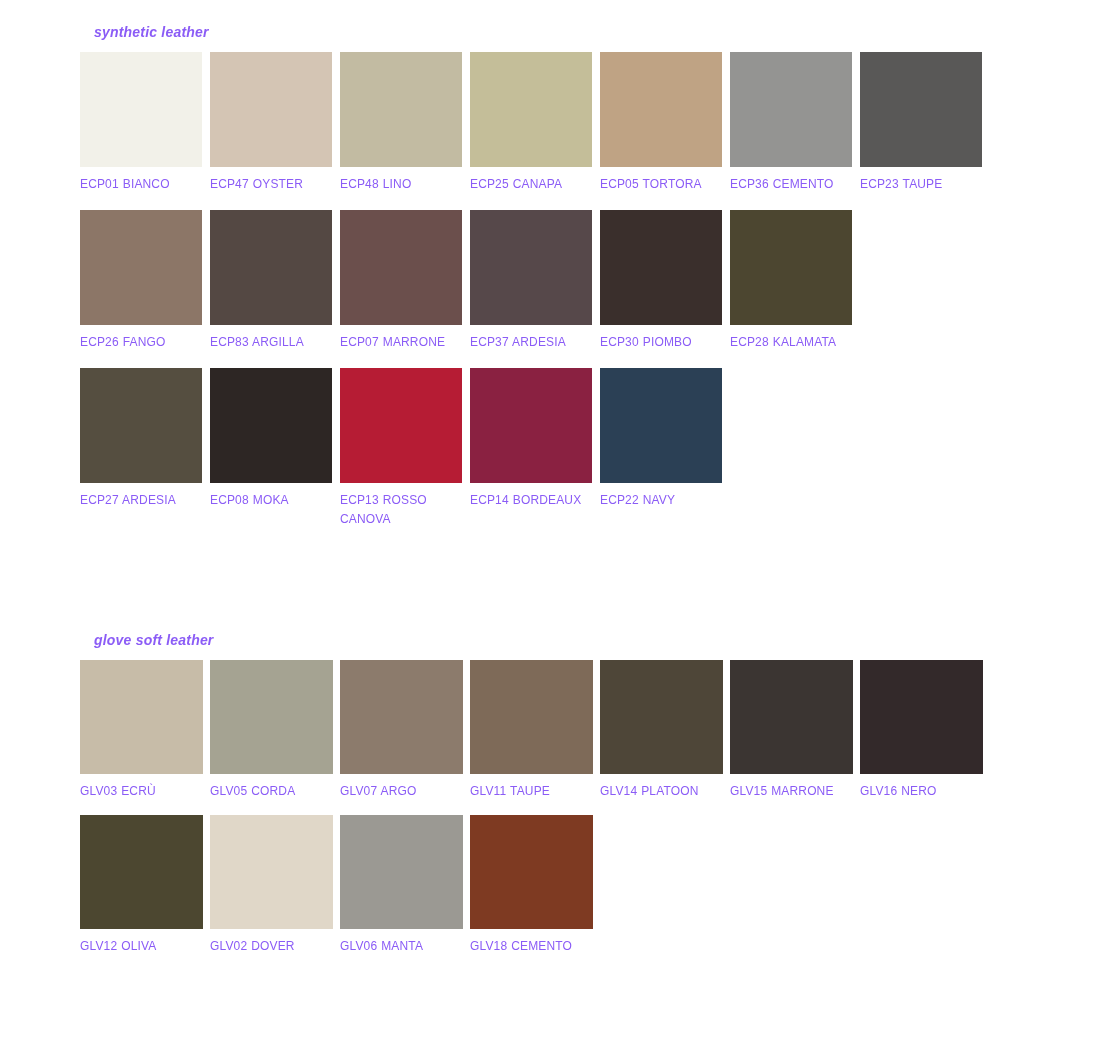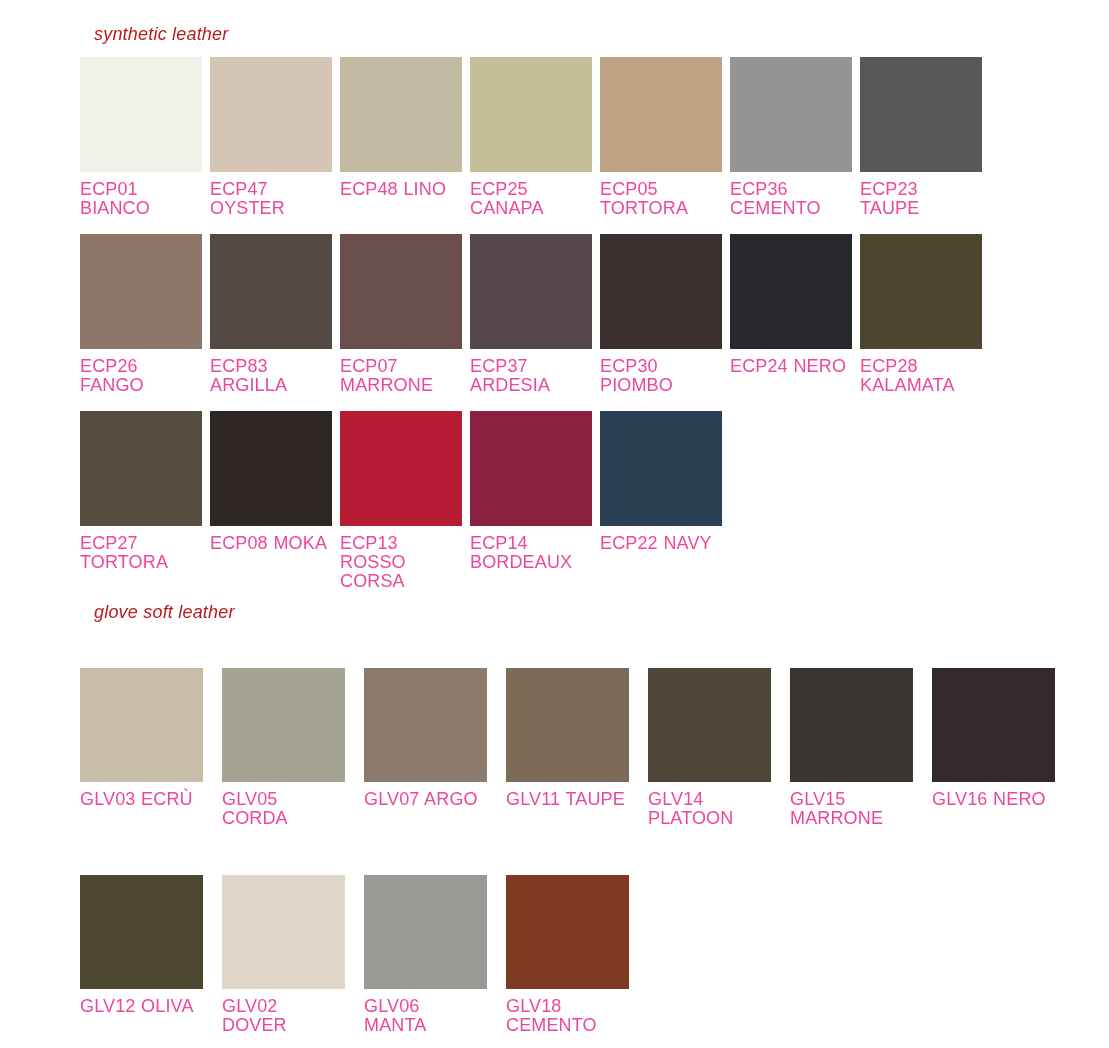--- a/index.html
+++ b/index.html
@@ -24,30 +24,30 @@
     width: 1109px;
     height: 1048px;
   }
 
   
   .section {
     position: absolute;
     left: 80px;
   }
   .section.synthetic { top: 24px; }
-  .section.glove     { top: 602px; }
+  .section.glove     { top: 632px; }
 
   .section-title {
     font-style: italic;
-    font-size: 18px;
+    font-size: 14px;
     letter-spacing: 0.2px;
-    color: #b91c1c;
+    color: #8b5cf6;
     margin: 0 0 12px 14px;
     white-space: nowrap;
-    font-weight: 400;
+    font-weight: 700;
   }
 
   
   .swatch-row {
     display: flex;
     align-items: flex-start;
   }
   .swatch-row.synthetic-row { margin-bottom: 16px; }
   .swatch-row.glove-row     { margin-bottom: 14px; }
 
@@ -57,36 +57,36 @@
     align-items: flex-start;
   }
   
   .synthetic-row .swatch-cell { width: 130px; }
   .synthetic-row .chip {
     width: 122px;
     height: 115px;
   }
 
   
-  .glove-row .swatch-cell { width: 142px; margin-top: 33px; }
+  .glove-row .swatch-cell { width: 130px; }
   .glove-row .chip {
     width: 123px;
     height: 114px;
   }
 
   .chip {
     display: block;
     background: #cccccc;
   }
 
   .chip-label {
-    font-size: 18px;
+    font-size: 12px;
     line-height: 19px;
     letter-spacing: 0.15px;
-    color: #ec4899;
+    color: #8b5cf6;
     margin-top: 8px;
     width: 122px;
     word-spacing: 0.5px;
   }
 
   
   .rows { display: block; }
 </style>
 </head>
 <body>
@@ -144,41 +144,37 @@
         </div>
         <div class="swatch-cell">
           <span class="chip" style="background: rgb(86, 72, 74);"></span>
           <span class="chip-label">ECP37 ARDESIA</span>
         </div>
         <div class="swatch-cell">
           <span class="chip" style="background: rgb(58, 47, 44);"></span>
           <span class="chip-label">ECP30 PIOMBO</span>
         </div>
         <div class="swatch-cell">
-          <span class="chip" style="background: rgb(41, 39, 46);"></span>
-          <span class="chip-label">ECP24 NERO</span>
-        </div>
-        <div class="swatch-cell">
           <span class="chip" style="background: rgb(76, 70, 48);"></span>
           <span class="chip-label">ECP28 KALAMATA</span>
         </div>
       </div>
 
       <div class="swatch-row synthetic-row">
         <div class="swatch-cell">
           <span class="chip" style="background: rgb(85, 78, 64);"></span>
-          <span class="chip-label">ECP27 TORTORA</span>
+          <span class="chip-label">ECP27 ARDESIA</span>
         </div>
         <div class="swatch-cell">
           <span class="chip" style="background: rgb(45, 38, 36);"></span>
           <span class="chip-label">ECP08 MOKA</span>
         </div>
         <div class="swatch-cell">
           <span class="chip" style="background: rgb(182, 28, 52);"></span>
-          <span class="chip-label">ECP13 ROSSO CORSA</span>
+          <span class="chip-label">ECP13 ROSSO CANOVA</span>
         </div>
         <div class="swatch-cell">
           <span class="chip" style="background: rgb(138, 33, 65);"></span>
           <span class="chip-label">ECP14 BORDEAUX</span>
         </div>
         <div class="swatch-cell">
           <span class="chip" style="background: rgb(43, 64, 85);"></span>
           <span class="chip-label">ECP22 NAVY</span>
         </div>
       </div>

